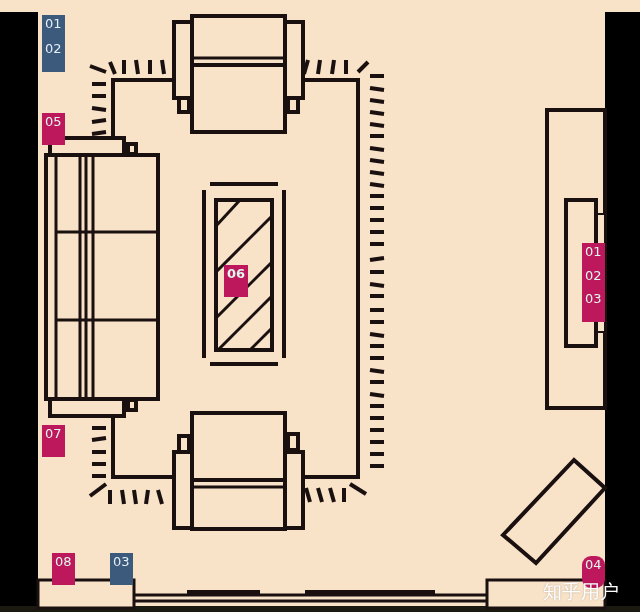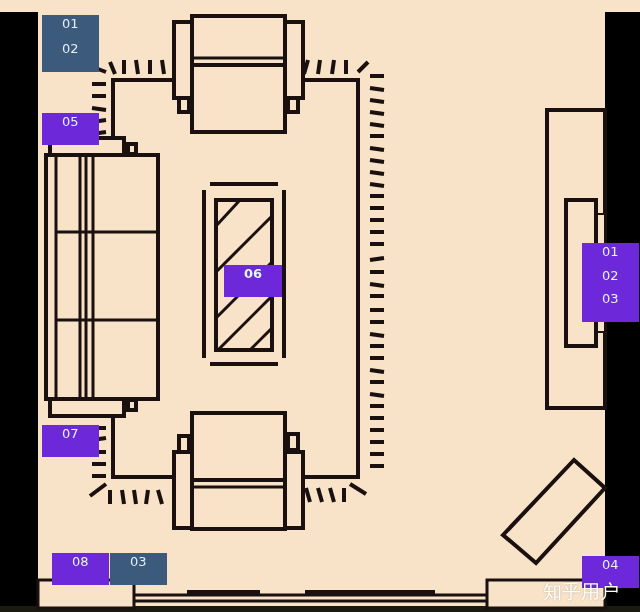--- a/index.html
+++ b/index.html
@@ -7,26 +7,26 @@
       width: 640px; height: 612px; overflow: hidden;
       background: #f8e2c8;
       font-family: "DejaVu Sans", sans-serif;
     }
     .stage { position: relative; width: 640px; height: 612px; background: #f8e2c8; }
     svg.plan { position: absolute; left: 0; top: 0; }
     .label {
       position: absolute;
       font-family: "DejaVu Sans", sans-serif;
       font-size: 13px; line-height: 18px;
-      height: 32px; padding: 0 20px;
+      height: 32px; padding: 0 3px;
       color: #e8f6f2;
       letter-spacing: 0px;
     }
     .label.blue { background: #3b5a7c; color: #e6eef7; }
-    .label.green { background: #6d28d9; color: #dff8ee; }
+    .label.green { background: #be185d; color: #dff8ee; }
     .room-name {
       position: absolute; left: 401px; top: 226px;
       font-size: 44px; color: #111; letter-spacing: 2px;
       font-family: "DejaVu Sans", sans-serif;
     }
     .watermark {
       position: absolute; left: 543px; top: 579px;
       font-size: 19px; color: #ffffff;
       text-shadow: 0 0 2px rgba(0,0,0,0.25);
       font-family: "DejaVu Sans", sans-serif;
@@ -193,16 +193,16 @@
   <div class="label blue" style="left:42px;top:15px;">01</div>
   <div class="label blue" style="left:42px;top:40px;">02</div>
   <div class="label green" style="left:42px;top:113px;">05</div>
   <div class="label green" style="left:224px;top:265px;font-weight:bold;">06</div>
   <div class="label green" style="left:42px;top:425px;">07</div>
   <div class="label green" style="left:52px;top:553px;">08</div>
   <div class="label blue" style="left:110px;top:553px;">03</div>
   <div class="label green" style="left:582px;top:243px;">01</div>
   <div class="label green" style="left:582px;top:267px;">02</div>
   <div class="label green" style="left:582px;top:290px;">03</div>
-  <div class="label green" style="left:582px;top:556px;">04</div>
+  <div class="label green" style="left:582px;top:556px;border-radius:9px;">04</div>
 
   <div class="watermark">知乎用户</div>
 </div>
 
 </body></html>

